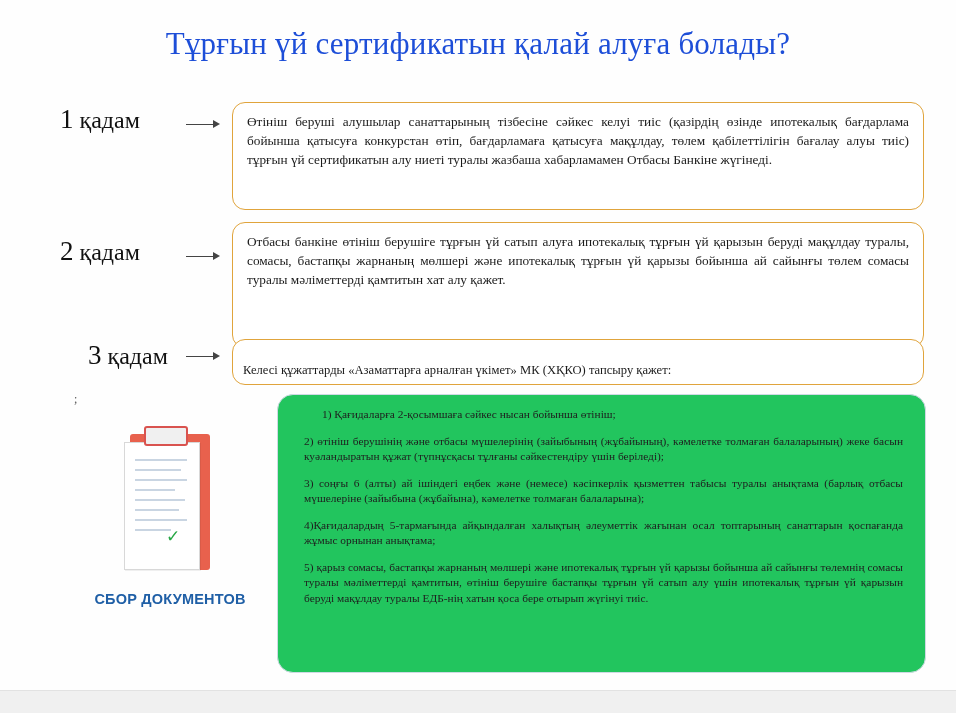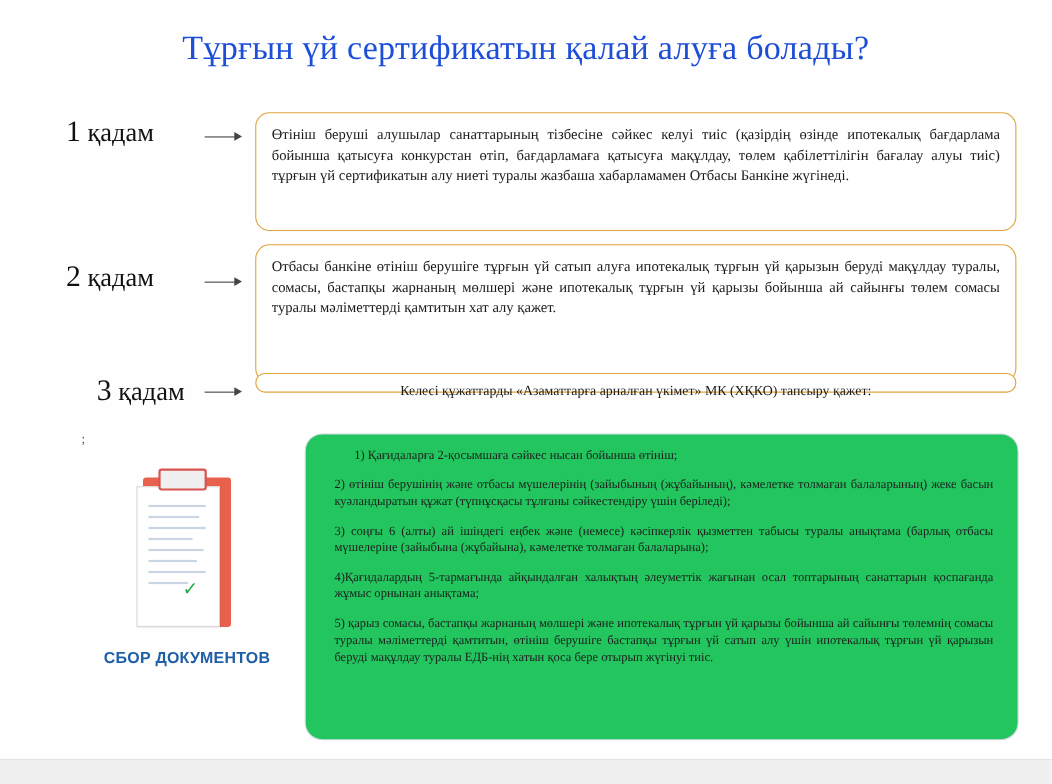--- a/index.html
+++ b/index.html
@@ -91,22 +91,21 @@
     font-family: "Liberation Serif", serif;
     font-size: 13.3px;
     line-height: 1.42;
     text-align: justify;
     color: #1b1b1b;
   }
   #box-step1 { left: 232px; top: 90px; width: 692px; height: 108px; margin-top: 12px; }
   #box-step2 { left: 232px; top: 222px; width: 692px; height: 126px; }
   #box-step3 {
     left: 232px; top: 339px; width: 692px; height: 18px;
-    padding: 7px 10px;
-    text-align: center;
+    padding: 22px 10px;
     font-size: 12.6px;
   }
 
   
   #docs-panel {
     position: absolute;
     left: 277px;
     top: 394px;
     width: 649px;
     height: 279px;

